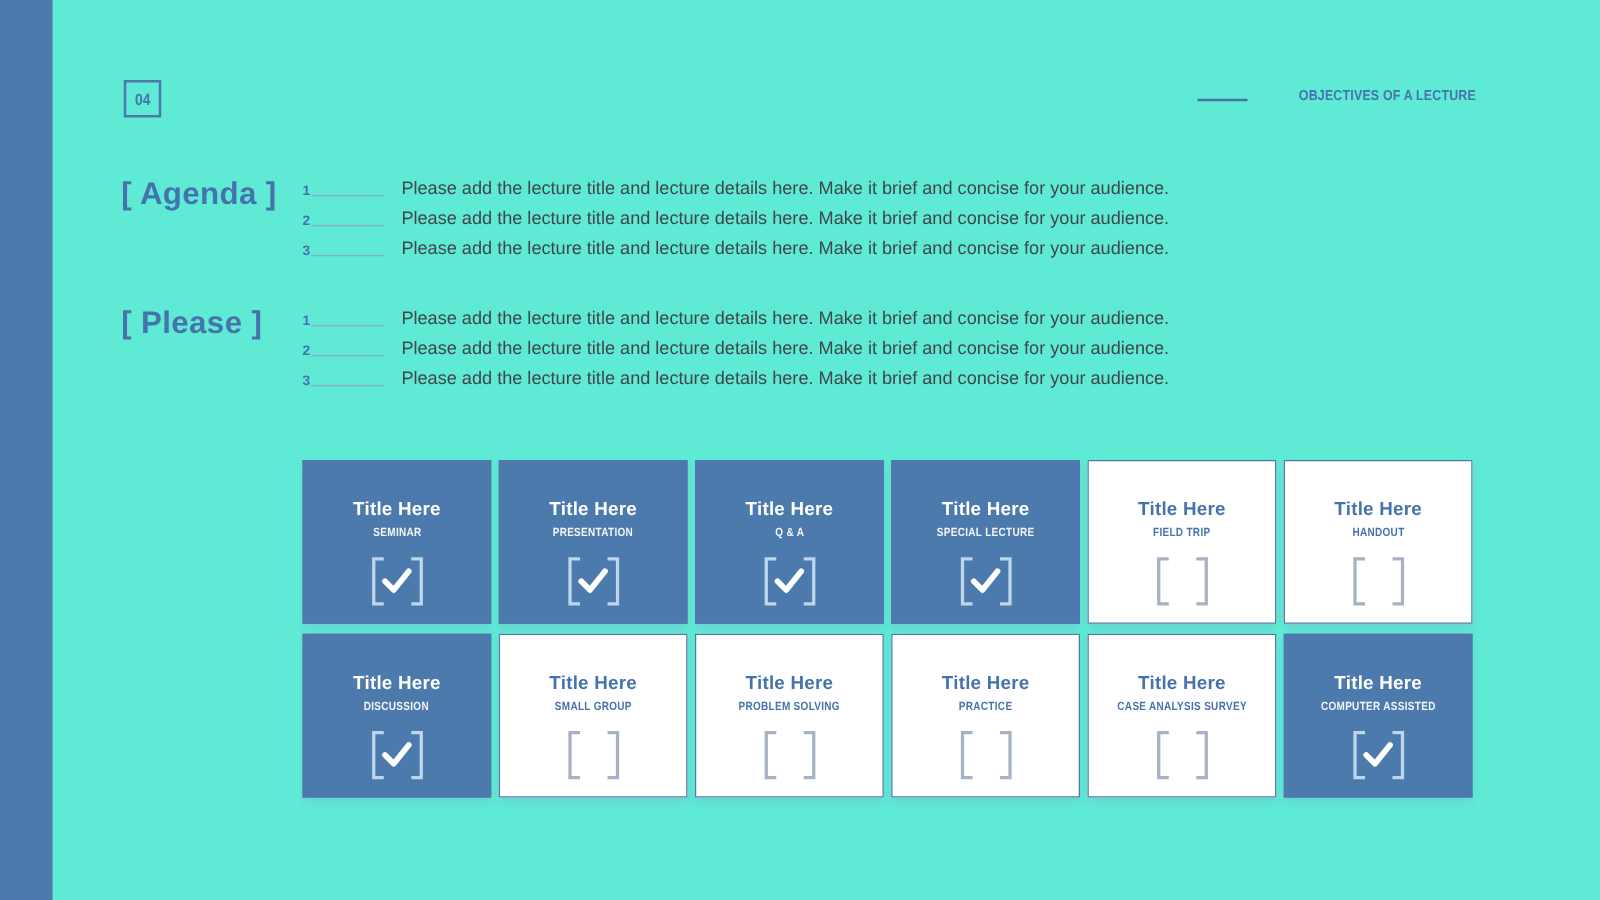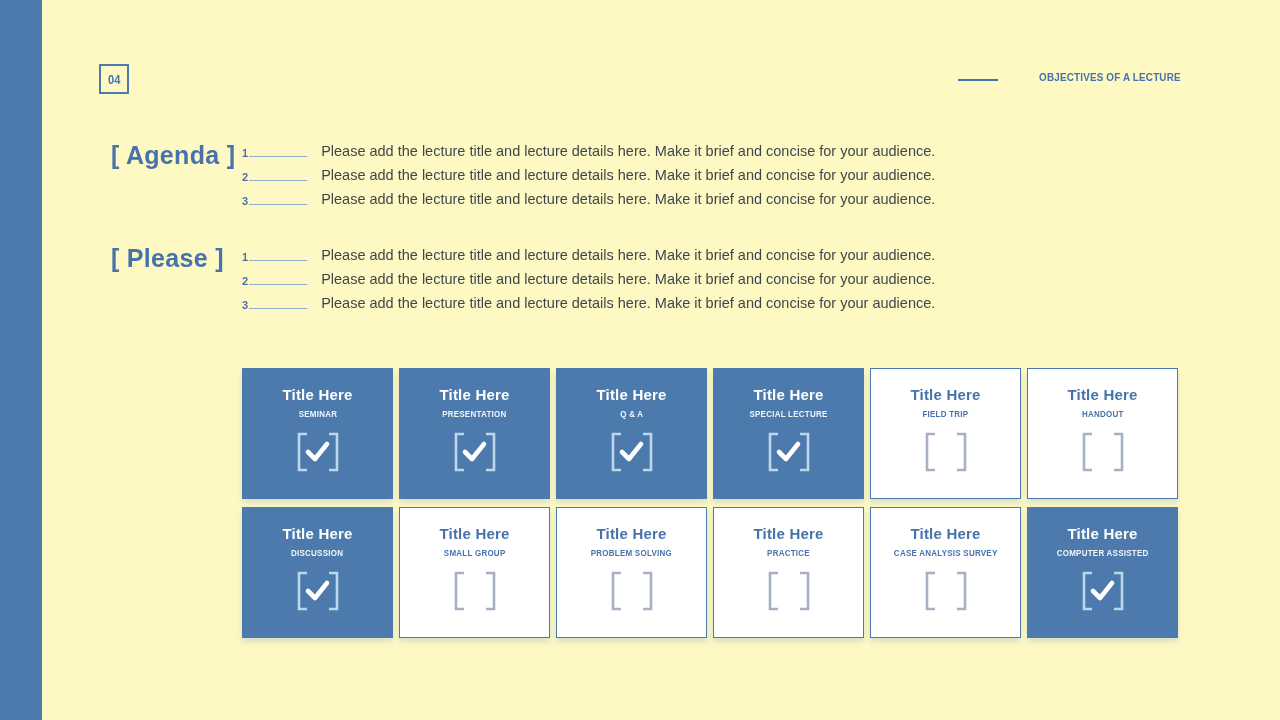--- a/index.html
+++ b/index.html
@@ -1,17 +1,17 @@
 <!DOCTYPE html>
 <html style="--accent: #4d7aac; --heading: #4673ab; --body: #40464d; --rule: #8fa9c9; --bracketEmpty: #a6b1c5; --bracketFilled: #bdd6ec; --check: #ffffff;"><head>
 <meta charset="utf-8">
 <style>
   html,body{margin:0;padding:0;background:#e8e8e8;}
   .slide{
-    position:relative;width:1280px;height:720px;background:#fef9c3;
+    position:relative;width:1280px;height:720px;background:#5eead4;
     font-family:"Liberation Sans", sans-serif;overflow:hidden;
   }
   .sidebar{
     position:absolute;left:0;top:0;width:42px;height:720px;
     background:var(--accent,#4d7aac);
   }
   .page-number{
     position:absolute;left:99px;top:64px;width:26px;height:26px;
     border:2px solid var(--accent,#4d7aac);
     display:flex;align-items:center;justify-content:center;
@@ -23,21 +23,21 @@
     display:flex;align-items:center;gap:18px;
     color:var(--heading,#4673ab);
   }
   .header-dash{width:40px;border-bottom:2px solid var(--heading,#4673ab);margin-top:6px;}
   .header-text{
     font-size:11.5px;font-weight:bold;letter-spacing:0.2px;
     display:inline-block;transform:scaleX(0.86);transform-origin:right center;
     white-space:nowrap;
   }
   .section-title{
-    position:absolute;left:111px;
+    position:absolute;left:97px;
     font-size:25px;font-weight:bold;color:var(--heading,#4673ab);
     letter-spacing:0.3px;
   }
   .title-agenda{top:141px;}
   .title-method{top:244px;}
   .rows{position:absolute;left:242px;}
   .rows-agenda{top:140px;}
   .rows-method{top:244px;}
   .row{height:24px;display:flex;align-items:flex-end;}
   .row .num{
@@ -54,21 +54,21 @@
   }
   .cards{
     position:absolute;left:242px;top:368px;
     display:grid;grid-template-columns:repeat(6,151px);
     grid-auto-rows:131px;column-gap:6px;row-gap:8px;
   }
   .card{
     background:#ffffff;border:1px solid var(--accent,#4d7aac);
     box-sizing:border-box;
     display:flex;flex-direction:column;align-items:center;
-    padding-top:17px;cursor:pointer;
+    padding-top:30px;cursor:pointer;
     box-shadow:0 4px 5px rgba(130,165,200,0.28);
   }
   .card .card-title{
     font-size:15px;font-weight:bold;color:var(--heading,#4673ab);
     letter-spacing:0.2px;
   }
   .card .card-sub{
     margin-top:5px;font-size:9.5px;font-weight:bold;
     color:var(--heading,#4673ab);letter-spacing:0.3px;
     display:inline-block;transform:scaleX(0.84);white-space:nowrap;

